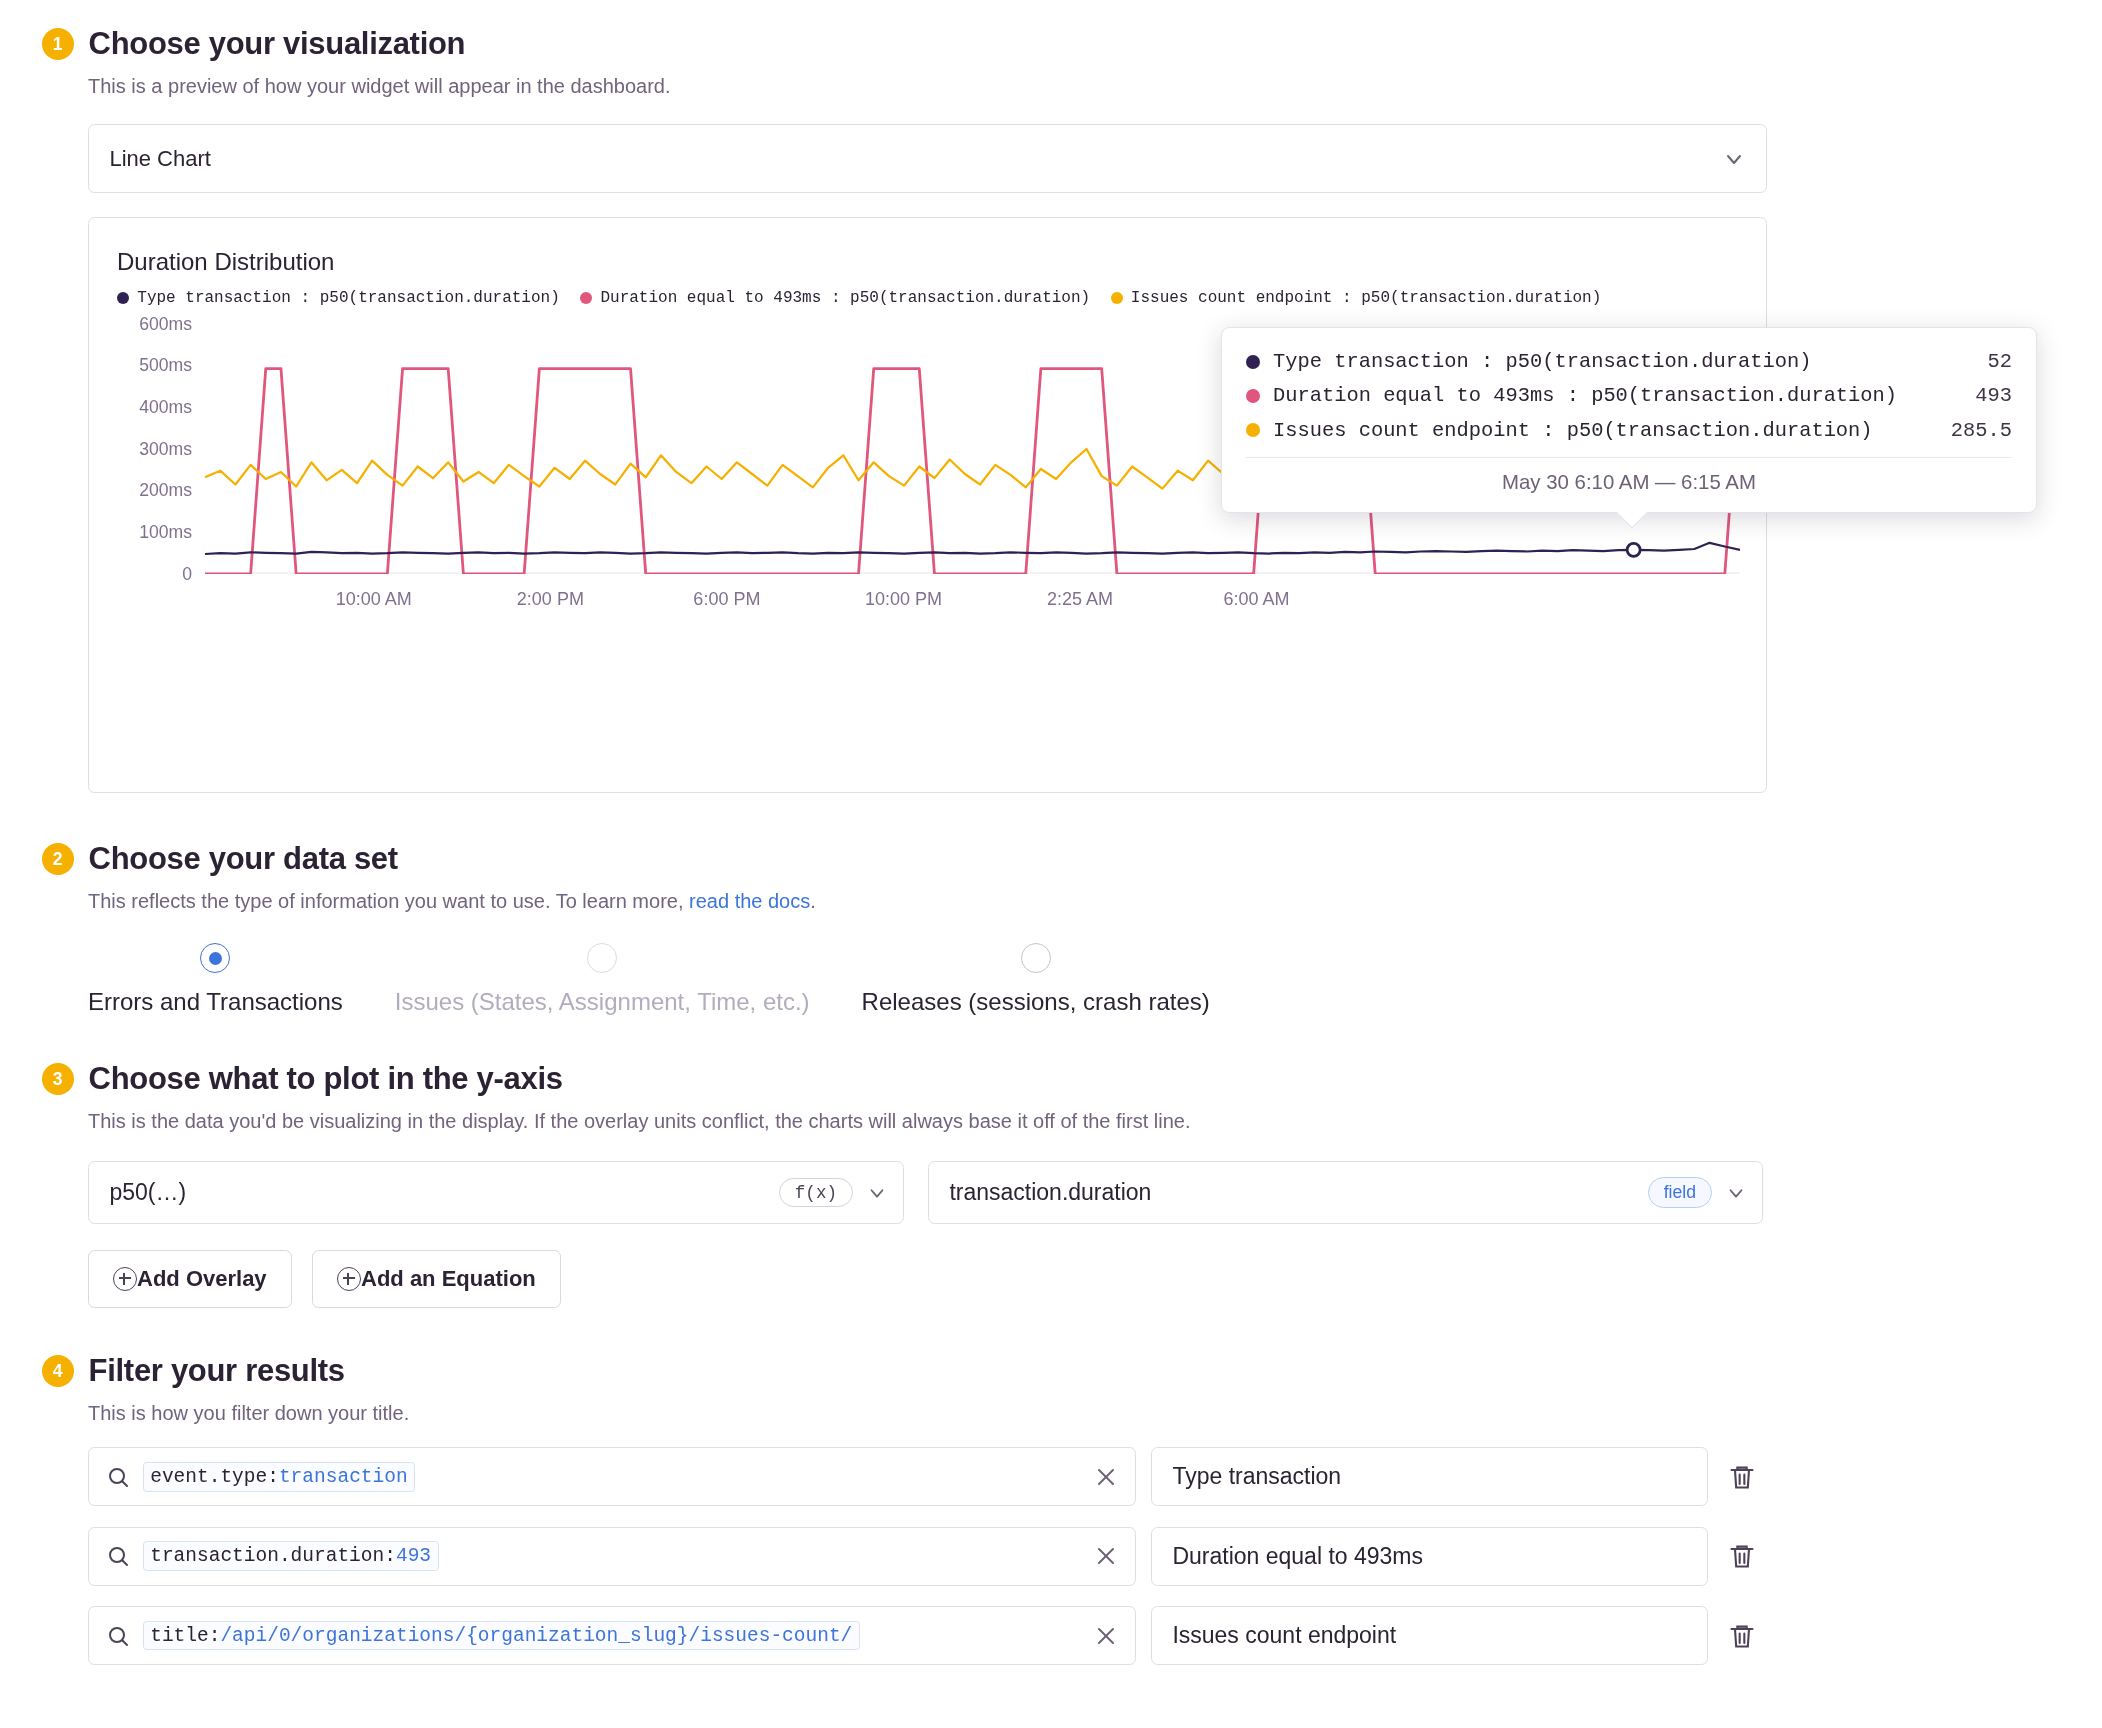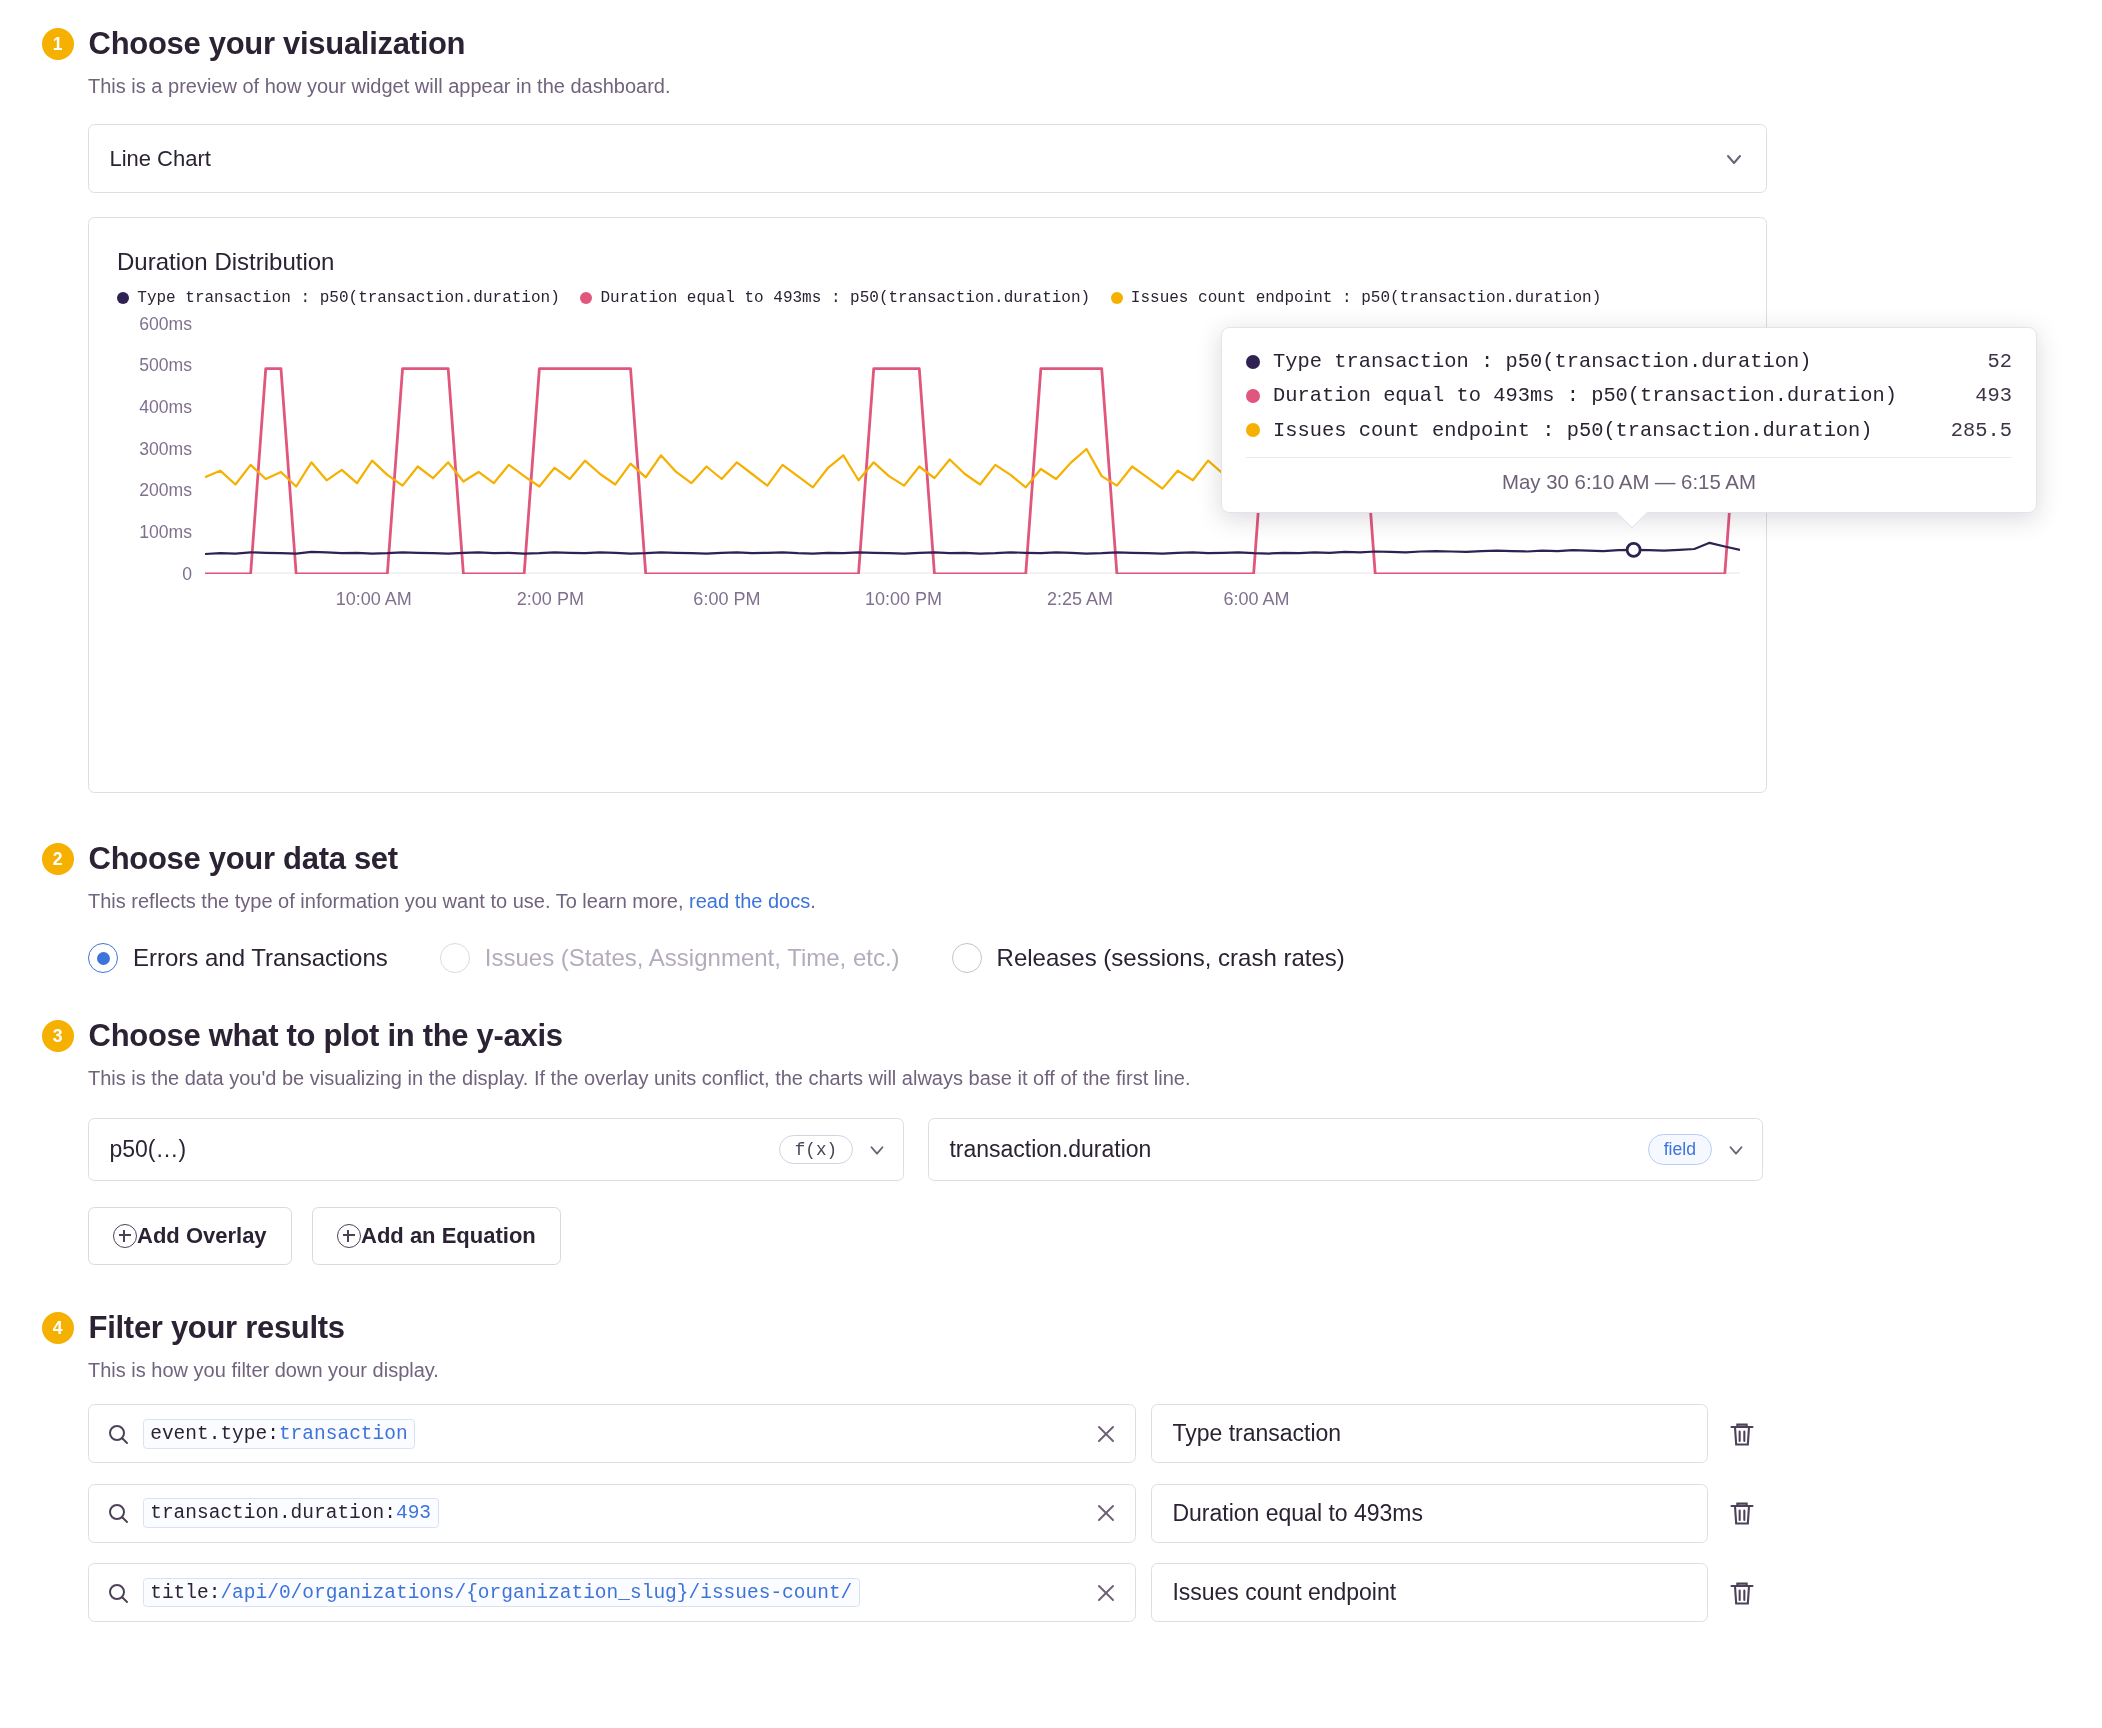--- a/index.html
+++ b/index.html
@@ -175,20 +175,21 @@
     align-items: center;
     margin: 28px 0 0 51px;
     gap: 0;
   }
   .radio {
     display: flex;
     align-items: center;
     gap: 15px;
     margin-right: 52px;
     font-size: 24px;
+    flex-direction: column;
   }
   .radio .circ {
     width: 30px; height: 30px;
     border-radius: 50%;
     border: 1.9px solid #c7c0cf;
     display: flex; align-items: center; justify-content: center;
     flex: 0 0 auto;
   }
   .radio.checked .circ { border-color: #3d74db; }
   .radio.checked .circ::after {
@@ -450,21 +451,21 @@
         <span>Add an Equation</span>
       </div>
     </div>
   </div>
 
   <div class="section" style="margin-top:45px">
     <div class="sec-head">
       <div class="step-badge">4</div>
       <div class="sec-title">Filter your results</div>
     </div>
-    <div class="sec-sub">This is how you filter down your display.</div>
+    <div class="sec-sub">This is how you filter down your title.</div>
 
     <div class="filter-row">
       <div class="search-box">
         <span>
           <svg width="24" height="24" viewBox="0 0 24 24" fill="none" stroke="#4d4158" stroke-width="2" stroke-linecap="round">
               <circle cx="11" cy="11" r="7"></circle>
               <line x1="16.5" y1="16.5" x2="21" y2="21"></line>
             </svg>
         </span>
         <span class="token"><span>event.type:</span><span class="v">transaction</span></span>

